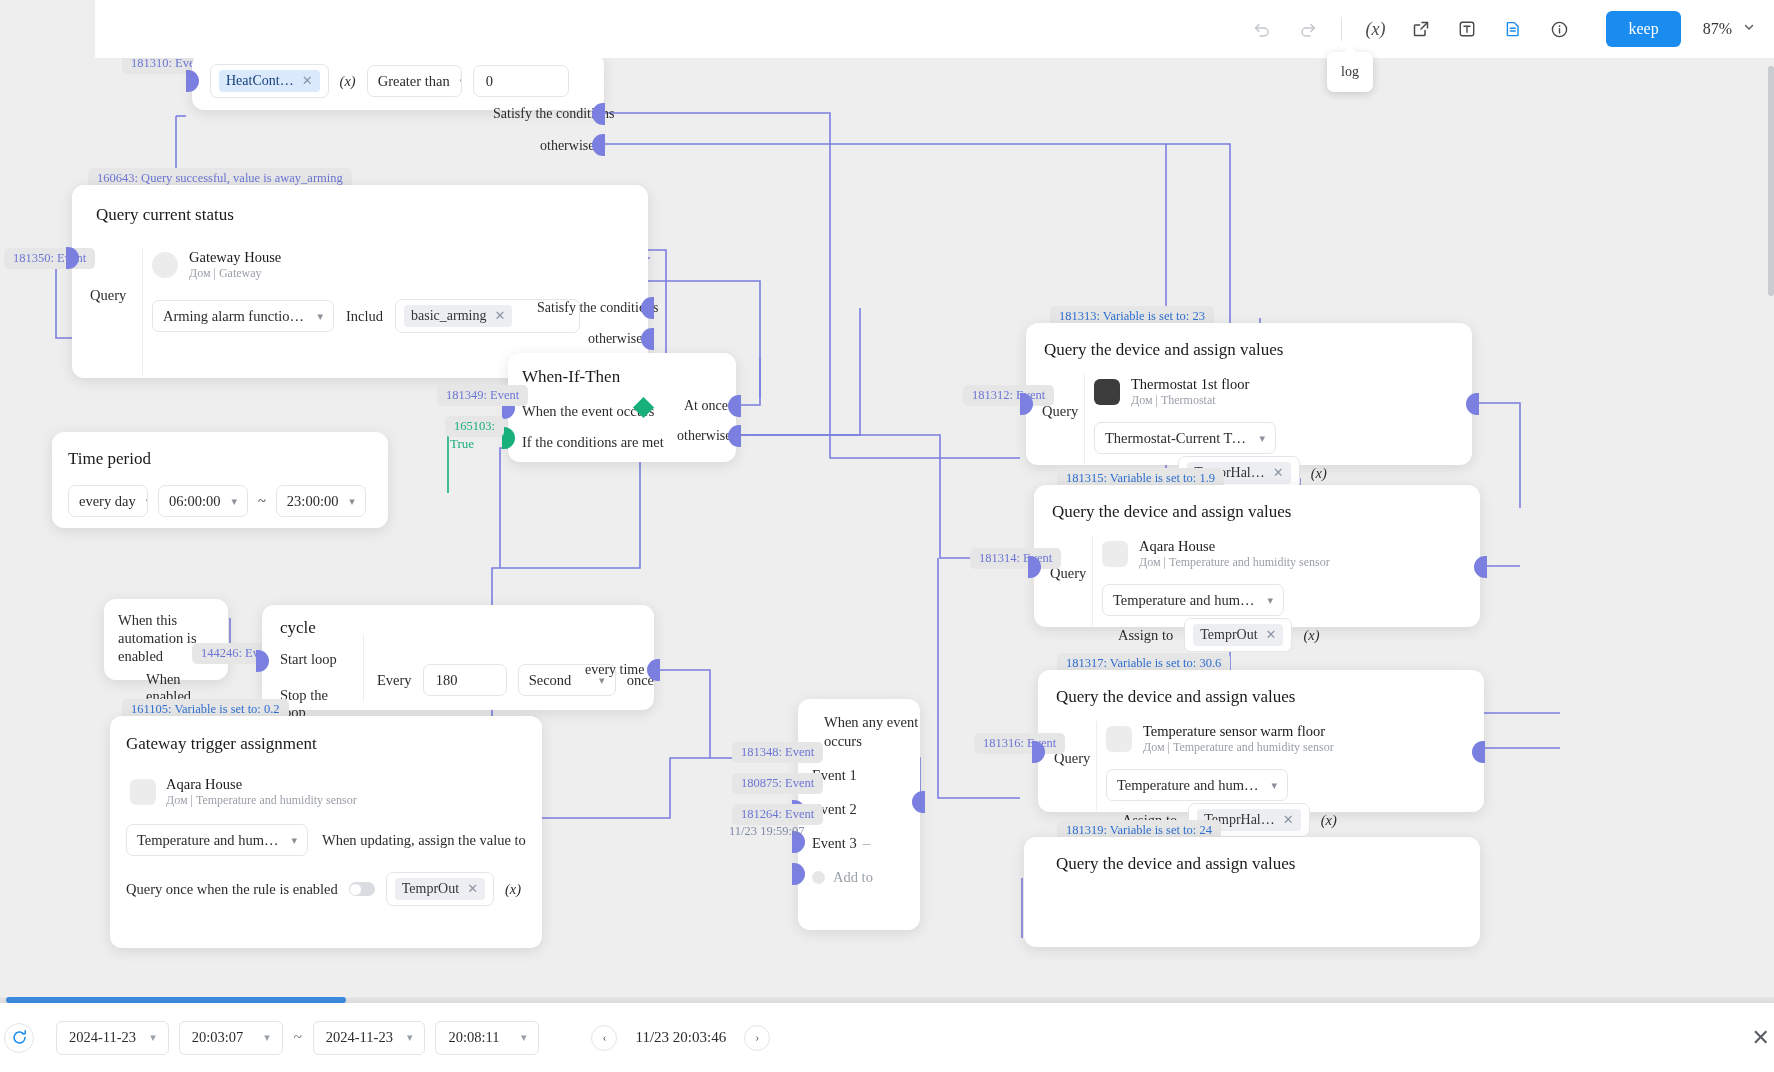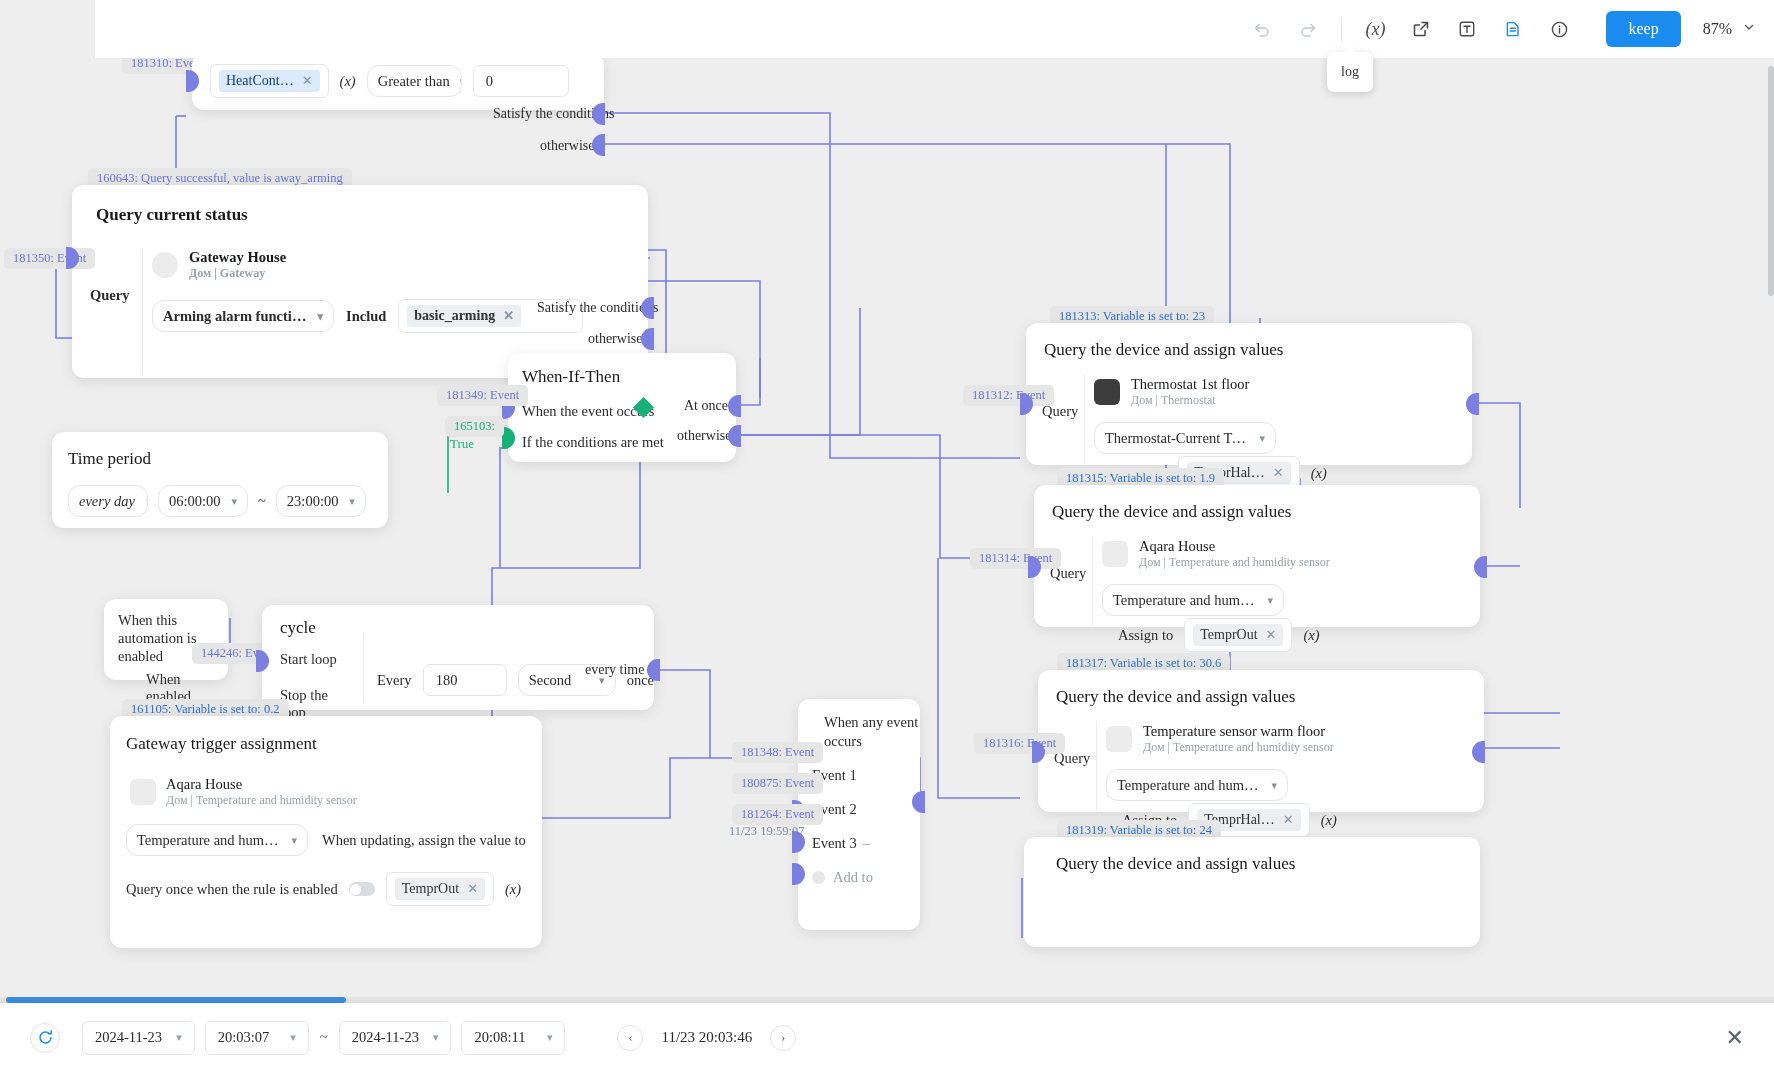--- a/index.html
+++ b/index.html
@@ -72,21 +72,21 @@
   .port{
     position:absolute; width:13px; height:22px; background:#7b7fe0;
     border-radius:0 11px 11px 0;
   }
   .port.left{ border-radius:0 11px 11px 0; }
   .port.right{ border-radius:11px 0 0 11px; }
   .port.green{ background:#17b07a; }
 
   .sel{
     display:inline-flex; align-items:center; justify-content:space-between;
-    border:1px solid #e3e5e9; border-radius:12px; background:#fff;
+    border:1px solid #e3e5e9; border-radius:7px; background:#fff;
     height:32px; padding:0 10px; font-size:14.5px; color:#2b2b2b;
     white-space:nowrap; overflow:hidden;
   }
   .sel .caret{ color:#8a8f98; margin-left:10px; font-size:11px; }
   .inp{
     display:inline-flex; align-items:center;
     border:1px solid #e3e5e9; border-radius:7px; background:#fff;
     height:32px; padding:0 12px; font-size:14.5px; color:#2b2b2b;
   }
   .chip{
@@ -120,21 +120,21 @@
     content:""; position:absolute; left:1.5px; top:1.5px; width:11px; height:11px;
     border-radius:50%; background:#fff;
   }
   .diamond{
     width:15px; height:15px; background:#17b07a; transform:rotate(45deg);
   }
 
   
   #bottombar{
     position:absolute; left:0; bottom:0; width:1774px; height:69px;
-    background:#fff; display:flex; align-items:center; padding:0 30px;
+    background:#fff; display:flex; align-items:center; padding:0 4px;
     box-shadow:0 -1px 6px rgba(0,0,0,.07); z-index:60;
   }
   .refresh-btn{
     width:30px; height:30px; border-radius:50%; border:1px solid #e1e4e8;
     display:flex; align-items:center; justify-content:center; color:#1a8cf0;
     cursor:pointer; margin-right:22px;
   }
   .bb-sel{
     display:inline-flex; align-items:center; justify-content:space-between;
     border:1px solid #e1e4e8; border-radius:6px; height:34px; padding:0 12px;
@@ -286,21 +286,21 @@
         <span>0</span>
       </span>
     </div>
   </div>
   <div class="outlabel" style="left:493px; top:48px;">Satisfy the conditions</div>
   <div class="port right" style="left:592px; top:45px;"></div>
   <div class="outlabel" style="left:540px; top:80px;">otherwise</div>
   <div class="port right" style="left:592px; top:76px;"></div>
 
   <div class="badge" style="left:88px; top:110px;">160643: Query successful, value is away_arming</div>
-  <div class="node" style="left:72px; top:127px; width:576px; height:193px;font-weight:bold;">
+  <div class="node" style="left:72px; top:127px; width:576px; height:193px;">
     <div class="node-title">Query current status</div>
 
     <div style="display:flex; padding:24px 0 0 18px;">
       <div class="lbl" style="width:62px; padding-top:38px;">Query</div>
       <div style="position:relative;">
         <div class="vdiv" style="left:-10px; top:0; height:126px;"></div>
         <div style="display:flex; align-items:center; gap:11px;">
           <div class="devicon round"></div>
           <div>
             <div class="devname">Gateway House</div>
@@ -326,21 +326,21 @@
   <div class="badge" style="left:4px; top:190px;">181350: Event</div>
   <div class="port left" style="left:66px; top:189px;"></div>
   <div class="outlabel" style="left:537px; top:242px;">Satisfy the conditions</div>
   <div class="port right" style="left:641px; top:239px;"></div>
   <div class="outlabel" style="left:588px; top:273px;">otherwise</div>
   <div class="port right" style="left:641px; top:270px;"></div>
 
   <div class="node" style="left:52px; top:374px; width:336px; height:96px;">
     <div class="node-title" style="padding:17px 0 0 16px;">Time period</div>
     <div style="display:flex; align-items:center; gap:10px; padding:16px 0 0 16px;">
-      <span class="sel" style="width:80px;font-style:italic;">
+      <span class="sel" style="width:80px;">
         <span>every day</span>
         <span class="caret">▾</span>
       </span>
       <span class="sel" style="width:90px;">
         <span>06:00:00</span>
         <span class="caret">▾</span>
       </span>
       <span class="lbl">~</span>
       <span class="sel" style="width:90px;">
         <span>23:00:00</span>

